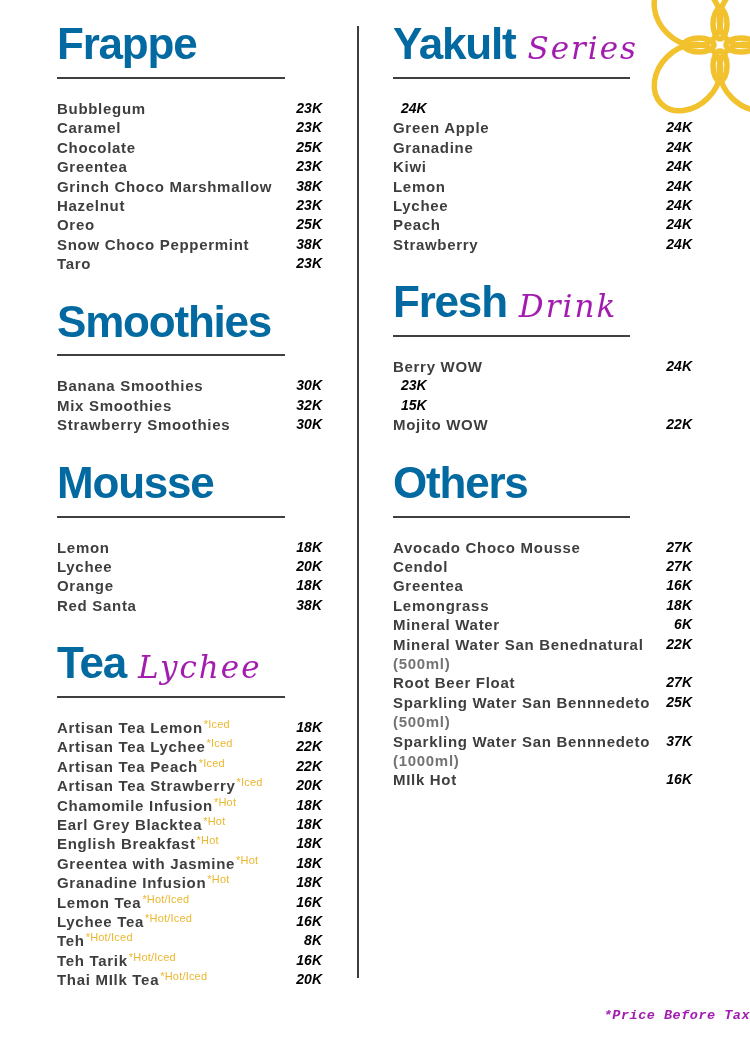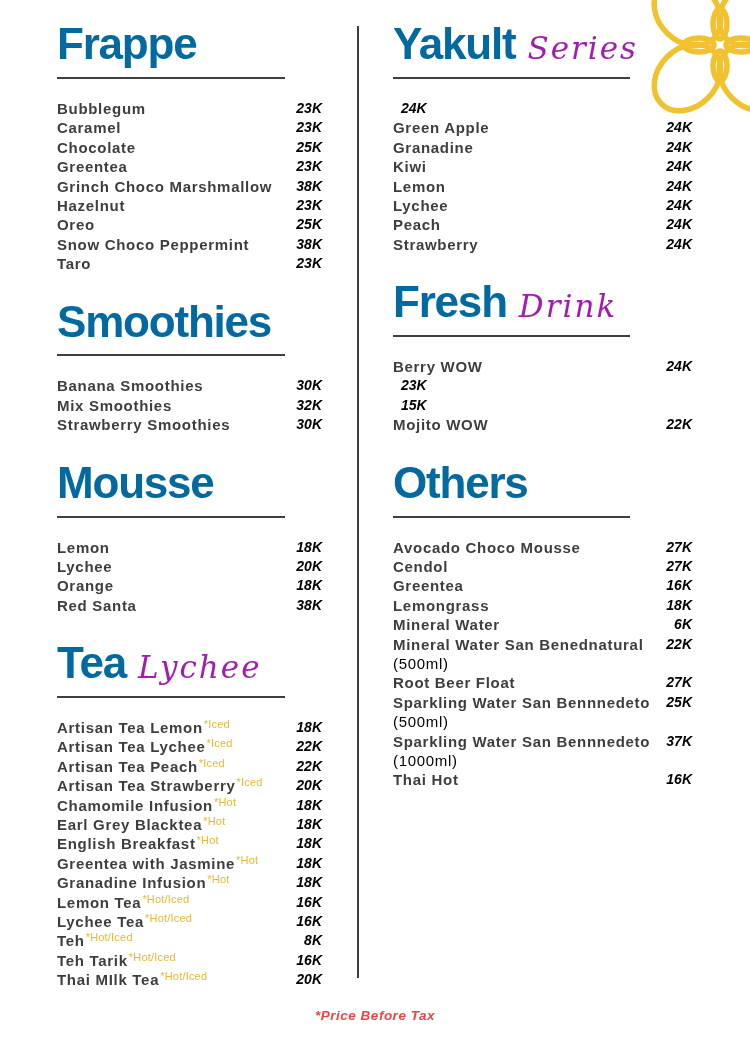--- a/index.html
+++ b/index.html
@@ -41,33 +41,33 @@
   }
   .item-text{flex:1;}
   .item-name{
     font-size:15px;font-weight:600;color:#3e3e3e;letter-spacing:0.7px;
   }
   .item-sup{
     font-size:11px;font-weight:400;color:#ECB72F;letter-spacing:0.2px;
     vertical-align:baseline;position:relative;top:-5px;margin-left:1px;line-height:0;
   }
   .item-note{
-    font-size:15px;font-weight:400;color:#000000;letter-spacing:0.7px;
+    font-size:15px;font-weight:700;color:#737373;letter-spacing:0.7px;
   }
   .item-price{
     font-size:14px;font-style:italic;font-weight:700;color:#000000;
     white-space:nowrap;margin-left:8px;
   }
   
   .logo{position:absolute;top:-55px;left:620px;width:200px;height:200px;}
   
   .footnote{
-    position:absolute;top:1008px;left:0;right:0;text-align:center;
-    font-family:Liberation Sans, sans-serif;font-style:italic;font-weight:700;
-    font-size:13.5px;color:#ef4444;letter-spacing:0.5px;
+    position:absolute;top:1008px;left:0;right:0;text-align:right;
+    font-family:Liberation Mono, monospace;font-style:italic;font-weight:700;
+    font-size:13.5px;color:#a21caf;letter-spacing:0.5px;
   }
 </style>
 </head>
 <body>
 
 <div class="page">
 
   <svg class="logo" viewBox="0 0 200 200" aria-hidden="true">
     <g transform="translate(100,100)" fill="none" stroke="#F2C12E" stroke-width="5.5" stroke-linecap="round">
       <ellipse cx="0" cy="-46" rx="29" ry="37" transform="rotate(45)"></ellipse>
@@ -438,21 +438,21 @@
           </div>
           <div class="menu-row">
             <div class="item-text">
               <div class="item-line"><span class="item-name">Sparkling Water San Bennnedeto</span></div>
               <div class="item-note">(1000ml)</div>
             </div>
             <span class="item-price">37K</span>
           </div>
           <div class="menu-row">
             <div class="item-text">
-              <div class="item-line"><span class="item-name">Thai Hot</span></div>
+              <div class="item-line"><span class="item-name">MIlk Hot</span></div>
             </div>
             <span class="item-price">16K</span>
           </div>
         </div>
       </section>
     </div>
 
   <div class="footnote">*Price Before Tax</div>
 </div>
 

